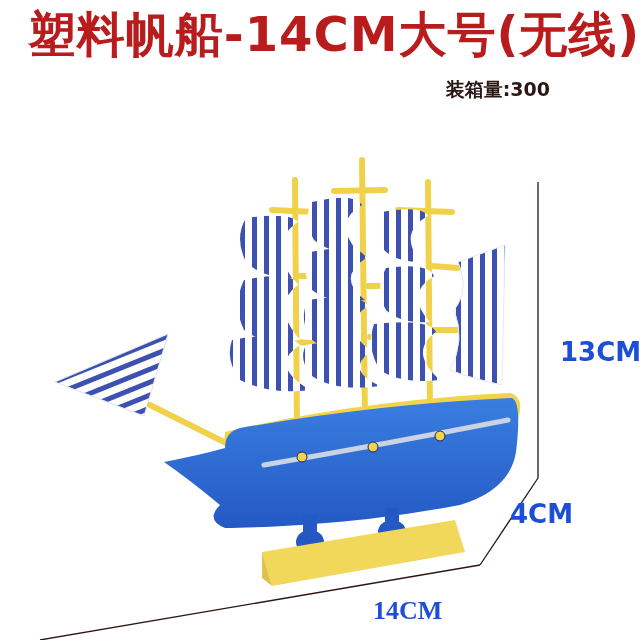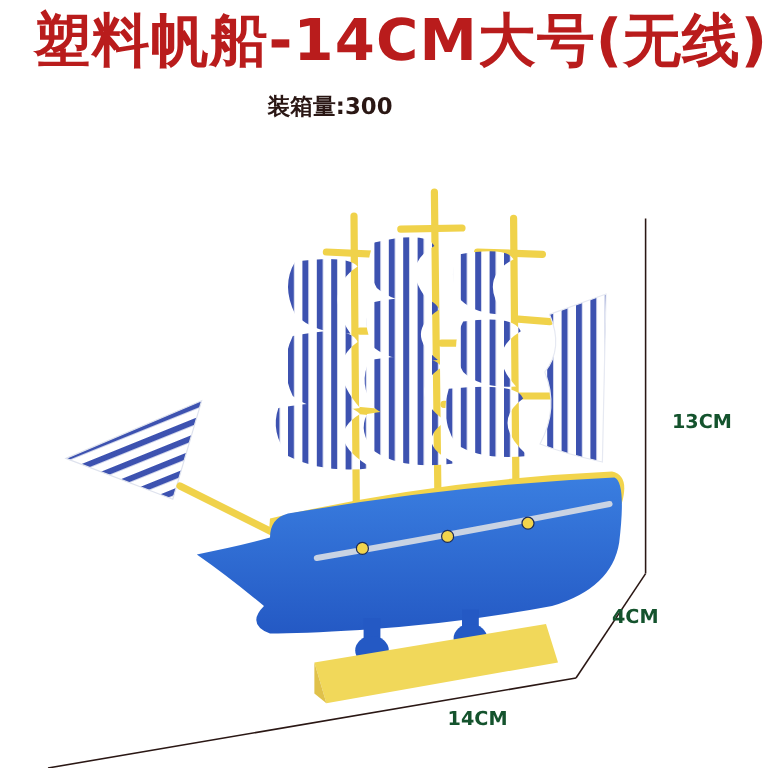--- a/index.html
+++ b/index.html
@@ -1,25 +1,25 @@
 <!DOCTYPE html>
 <html><head>
 <meta charset="utf-8">
 <style>
   html, body { margin: 0; padding: 0; background: #ffffff; }
   body { width: 640px; height: 640px; position: relative; overflow: hidden;
          font-family: "DejaVu Sans", "Liberation Sans", sans-serif; color: #2a1a17; }
   .title { position: absolute; left: 0; width: 640px; top: 4px; text-align: center;
            font-size: 48px; font-weight: bold; letter-spacing: 1px; line-height: 60px; color: #b91c1c; padding-left: 14px; }
-  .subtitle { position: absolute; left: 0; width: 550px; top: 76px; text-align: center;
+  .subtitle { position: absolute; left: 0; width: 550px; top: 76px; text-align: right;
               font-size: 19px; font-weight: bold; line-height: 26px; color: #2a1714; }
-  .dim { position: absolute; font-size: 16px; font-weight: bold; color: #14532d; line-height: 22px; }
+  .dim { position: absolute; font-size: 26px; font-weight: bold; color: #1d4ed8; line-height: 22px; }
   .dim-h { left: 560px; top: 341px; }
   .dim-d { left: 510px; top: 503px; }
-  .dim-w { left: 373px; top: 588px; }
+  .dim-w { left: 373px; top: 600px; font-family: Liberation Serif, serif; }
   svg.art { position: absolute; left: 0; top: 0; }
 </style>
 </head>
 <body>
 
 <div class="title">塑料帆船-14CM大号(无线)</div>
 <div class="subtitle">装箱量:300</div>
 
 <svg class="art" width="640" height="640" viewBox="0 0 640 640">
   <defs>

